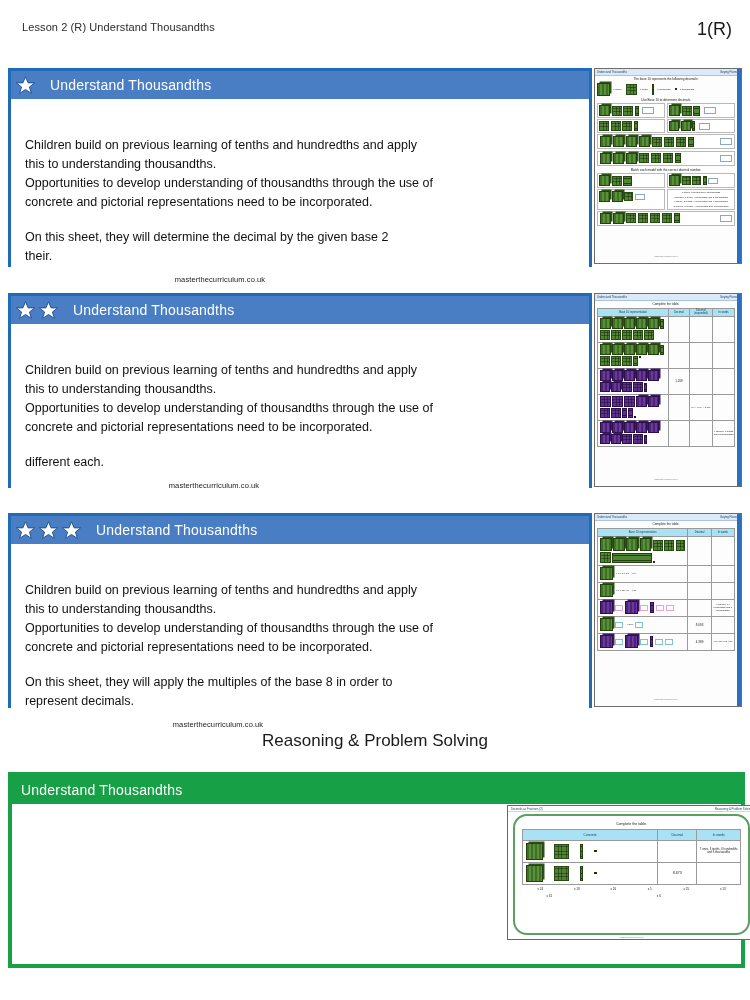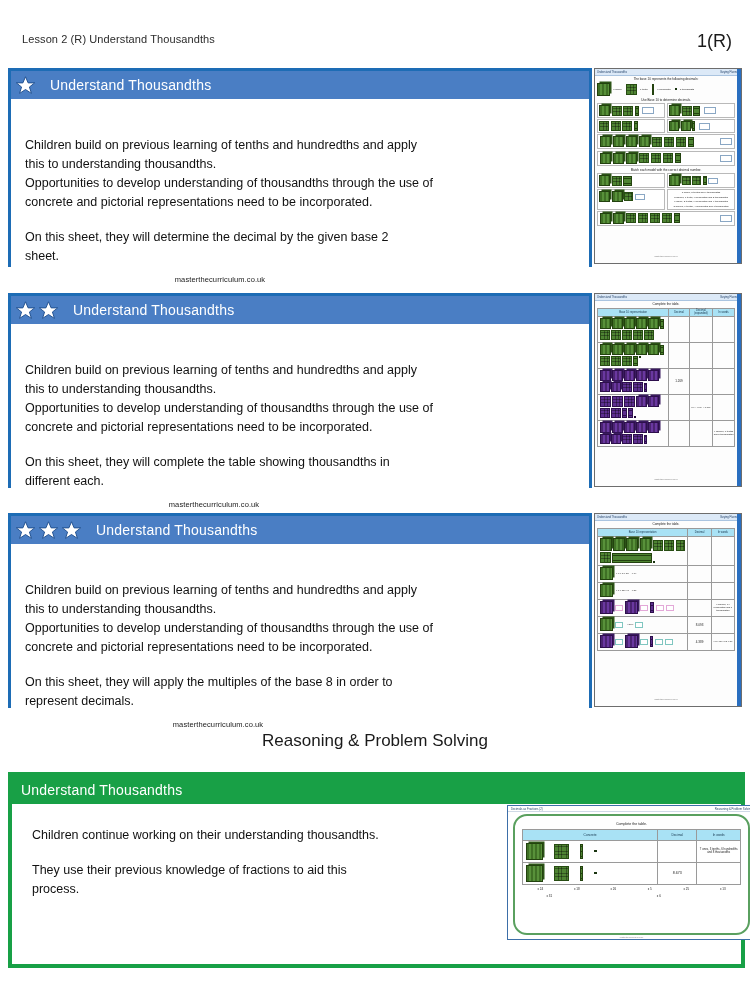--- a/index.html
+++ b/index.html
@@ -6,21 +6,21 @@
   html, body {
     width: 750px; height: 1000px;
     background: #ffffff;
     font-family: "Liberation Sans", sans-serif;
     overflow: hidden;
   }
   .page { position: relative; width: 750px; height: 1000px; background:#fff; }
 
   
   .topbar {
-    position:absolute; left:0; top:12px; width:750px; height:52px;
+    position:absolute; left:0; top:0; width:750px; height:52px;
   }
   .lesson-title {
     position:absolute; left:22px; top:21px;
     font-size:11px; color:#2b2b2b; letter-spacing:.1px;
     white-space:nowrap;
   }
   .page-code {
     position:absolute; right:18px; top:19px;
     font-size:18px; color:#1a1a1a;
   }
@@ -205,21 +205,21 @@
         </div>
         <div class="card-title">Understand Thousandths</div>
       </div>
       <div class="card-body" style="height:168px;">
         <div class="body-line">Children build on previous learning of tenths and hundredths and apply</div>
         <div class="body-line">this to understanding thousandths.</div>
         <div class="body-line">Opportunities to develop understanding of thousandths through the use of</div>
         <div class="body-line">concrete and pictorial representations need to be incorporated.</div>
         <div class="body-gap"></div>
         <div class="body-line">On this sheet, they will determine the decimal by the given base 2</div>
-        <div class="body-line">sheet.</div>
+        <div class="body-line">their.</div>
         <div class="credit credit-1">masterthecurriculum.co.uk</div>
       </div>
     </div>
 
     <div class="thumb" style="left:594px;top:0;width:148px;height:196px;">
       <div class="thumb-inner">
         <div class="ws-topbar">
           <span class="ws-label">Understand Thousandths</span>
           <span class="ws-label">Varying Fluency</span>
         </div>
@@ -357,21 +357,20 @@
             </svg>
         </div>
         <div class="card-title">Understand Thousandths</div>
       </div>
       <div class="card-body" style="height:164px;">
         <div class="body-line">Children build on previous learning of tenths and hundredths and apply</div>
         <div class="body-line">this to understanding thousandths.</div>
         <div class="body-line">Opportunities to develop understanding of thousandths through the use of</div>
         <div class="body-line">concrete and pictorial representations need to be incorporated.</div>
         <div class="body-gap"></div>
-        <div class="body-line">On this sheet, they will complete the table showing thousandths in</div>
         <div class="body-line">different each.</div>
         <div class="credit credit-2">masterthecurriculum.co.uk</div>
       </div>
     </div>
 
     <div class="thumb" style="left:594px;top:0;width:148px;height:194px;">
       <div class="thumb-inner">
         <div class="ws-topbar">
           <span class="ws-label">Understand Thousandths</span>
           <span class="ws-label">Varying Fluency</span>
@@ -634,26 +633,20 @@
         <div class="thumb-scroll"></div>
       </div>
     </div>
   </div>
 
   <div class="rps-title">Reasoning &amp; Problem Solving</div>
 
   <div class="green-frame">
     <div class="green-header">
       <div class="card-title">Understand Thousandths</div>
-    </div>
-    <div class="green-body">
-      <div class="green-line">Children continue working on their understanding thousandths.</div>
-      <div class="green-gap"></div>
-      <div class="green-line">They use their previous knowledge of fractions to aid this</div>
-      <div class="green-line">process.</div>
     </div>
 
     <div class="thumb-g">
       <div class="rps-ws-top">
         <span>Decimals as Fractions (2)</span>
         <span>Reasoning &amp; Problem Solving</span>
       </div>
       <div class="rounded-ws"></div>
       <div class="rps-inner">
         <div class="ws-caption" style="font-size:3.6px;margin-bottom:2.5px;">Complete the table.</div>

